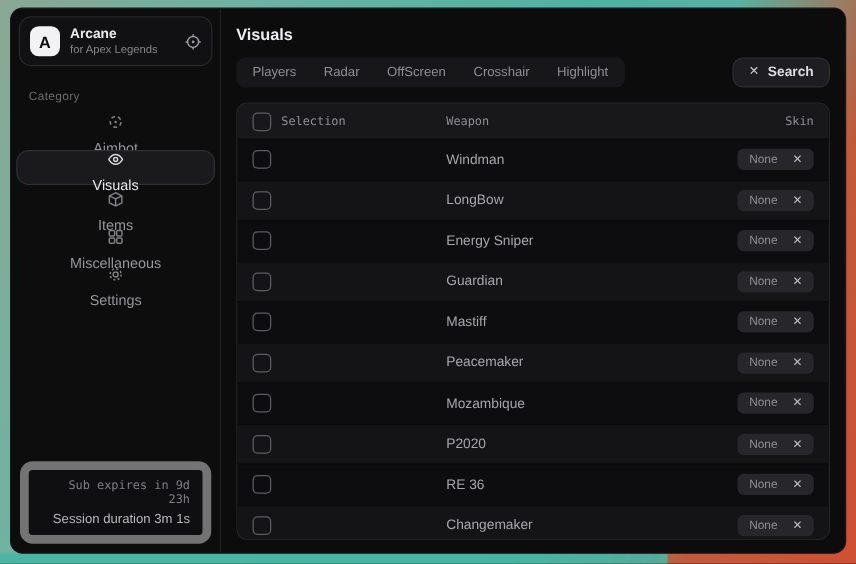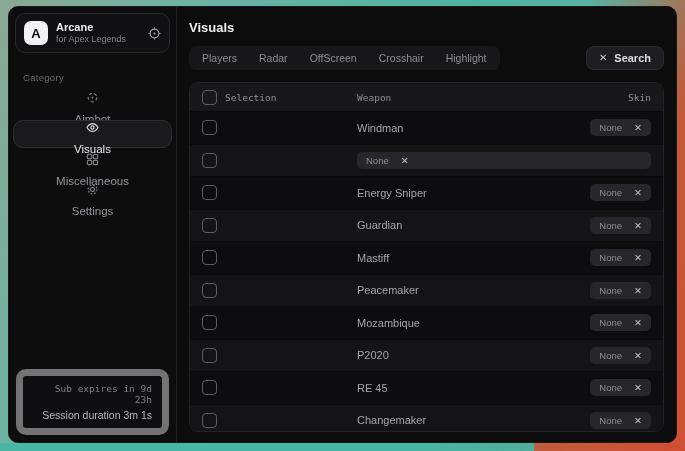--- a/index.html
+++ b/index.html
@@ -105,20 +105,30 @@
               <svg width="13" height="13" viewBox="0 0 13 13" fill="none" stroke="currentColor" stroke-width="1.2">
                 <path d="M1 6.5 C2.6 3.8 4.4 2.6 6.5 2.6 C8.6 2.6 10.4 3.8 12 6.5 C10.4 9.2 8.6 10.4 6.5 10.4 C4.4 10.4 2.6 9.2 1 6.5 Z"></path>
                 <circle cx="6.5" cy="6.5" r="1.6"></circle>
               </svg>
             </span>
     <span>Visuals</span>
   </div>
           <div class="nav-item">
     <span class="nicon">
               <svg width="13" height="13" viewBox="0 0 13 13" fill="none" stroke="currentColor" stroke-width="1.2">
+                <path d="M6.5 1.2 L11.5 3.7 V9.3 L6.5 11.8 L1.5 9.3 V3.7 Z"></path>
+                <path d="M1.5 3.7 L6.5 6.2 L11.5 3.7"></path>
+                <path d="M6.5 6.2 V11.8"></path>
+              </svg>
+            </span>
+    <span>Items</span>
+  </div>
+          <div class="nav-item">
+    <span class="nicon">
+              <svg width="13" height="13" viewBox="0 0 13 13" fill="none" stroke="currentColor" stroke-width="1.2">
                 <rect x="1.4" y="1.4" width="4.3" height="4.3" rx="1"></rect>
                 <rect x="7.3" y="1.4" width="4.3" height="4.3" rx="1"></rect>
                 <rect x="1.4" y="7.3" width="4.3" height="4.3" rx="1"></rect>
                 <rect x="7.3" y="7.3" width="4.3" height="4.3" rx="1"></rect>
               </svg>
             </span>
     <span>Miscellaneous</span>
   </div>
           <div class="nav-item">
     <span class="nicon">
@@ -169,20 +179,21 @@
     <div></div>
     <div class="weapon-name">Windman</div>
     <div class="skin-badge">
       <span class="skin-none">None</span>
       <span class="skin-clear">✕</span>
     </div>
   </div>
             <div class="trow even">
     <div class="cbx"></div>
     <div></div>
+    <div class="weapon-name">LongBow</div>
     <div class="skin-badge">
       <span class="skin-none">None</span>
       <span class="skin-clear">✕</span>
     </div>
   </div>
             <div class="trow odd">
     <div class="cbx"></div>
     <div></div>
     <div class="weapon-name">Energy Sniper</div>
     <div class="skin-badge">
@@ -231,21 +242,21 @@
     <div></div>
     <div class="weapon-name">P2020</div>
     <div class="skin-badge">
       <span class="skin-none">None</span>
       <span class="skin-clear">✕</span>
     </div>
   </div>
             <div class="trow odd">
     <div class="cbx"></div>
     <div></div>
-    <div class="weapon-name">RE 45</div>
+    <div class="weapon-name">RE 36</div>
     <div class="skin-badge">
       <span class="skin-none">None</span>
       <span class="skin-clear">✕</span>
     </div>
   </div>
             <div class="trow even">
     <div class="cbx"></div>
     <div></div>
     <div class="weapon-name">Changemaker</div>
     <div class="skin-badge">

